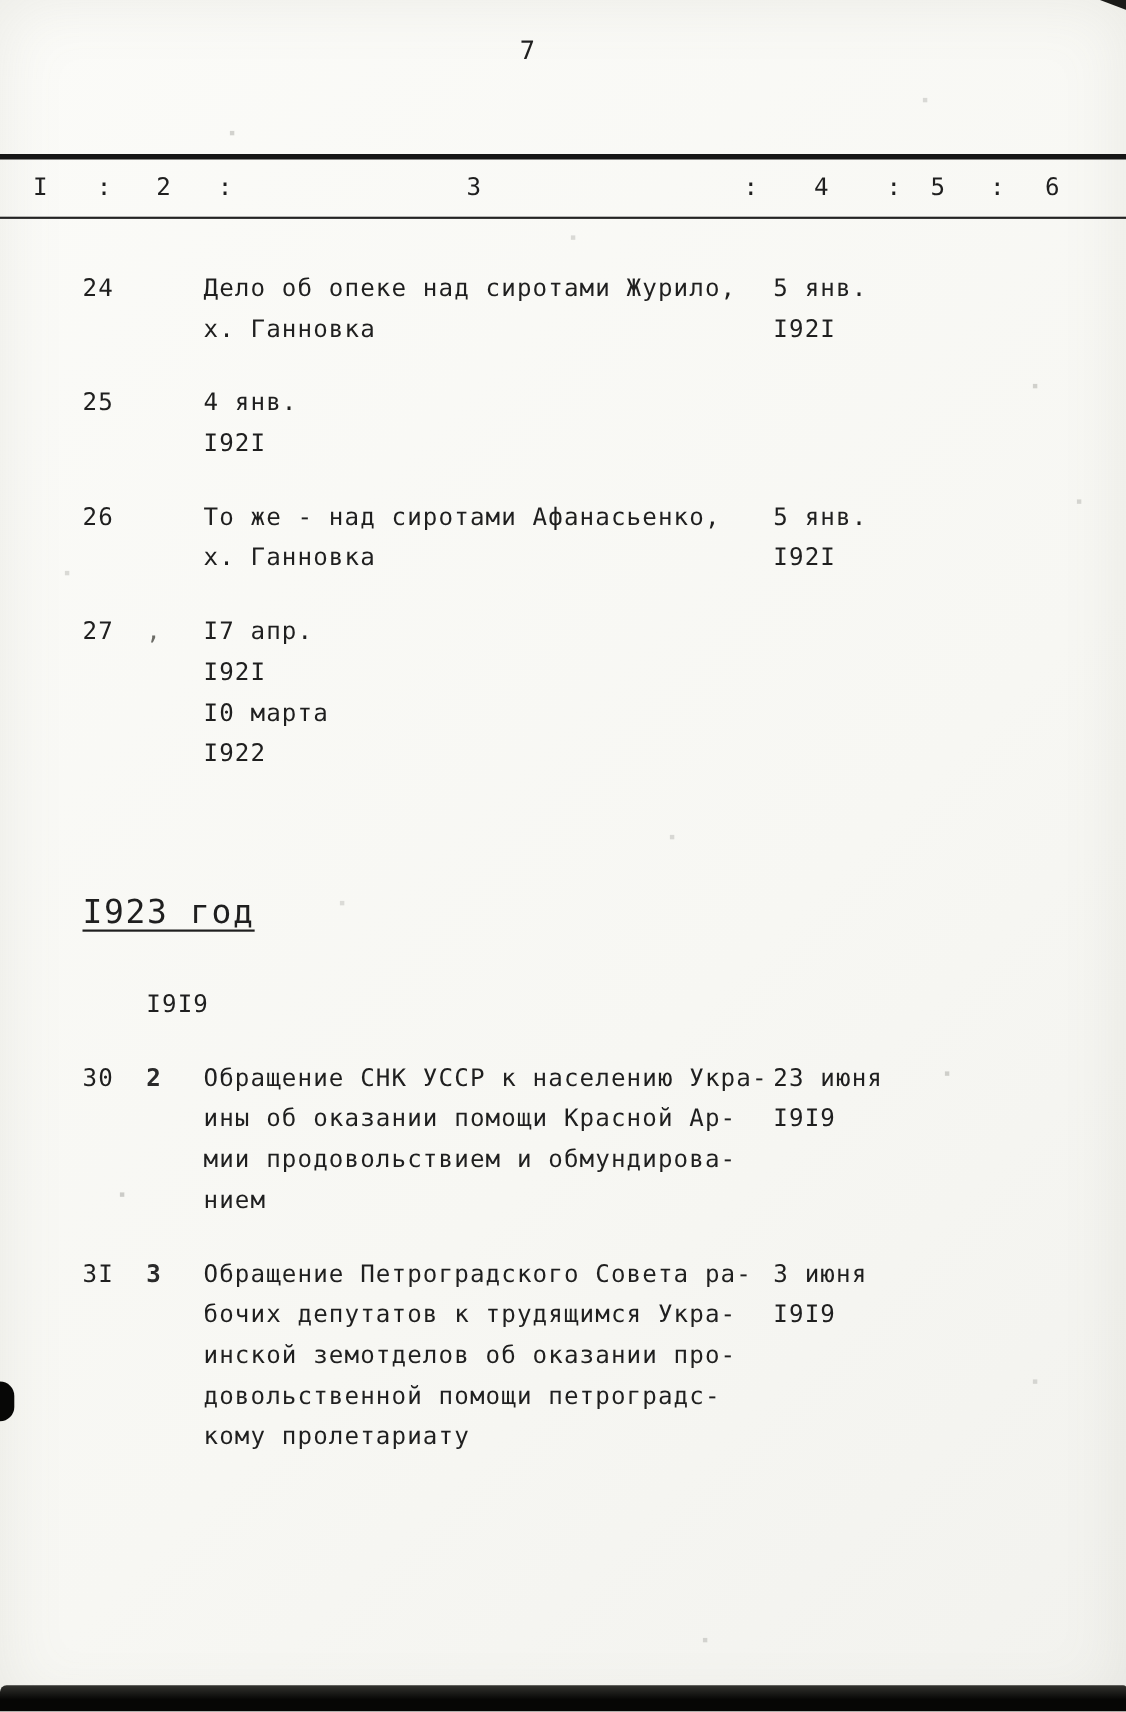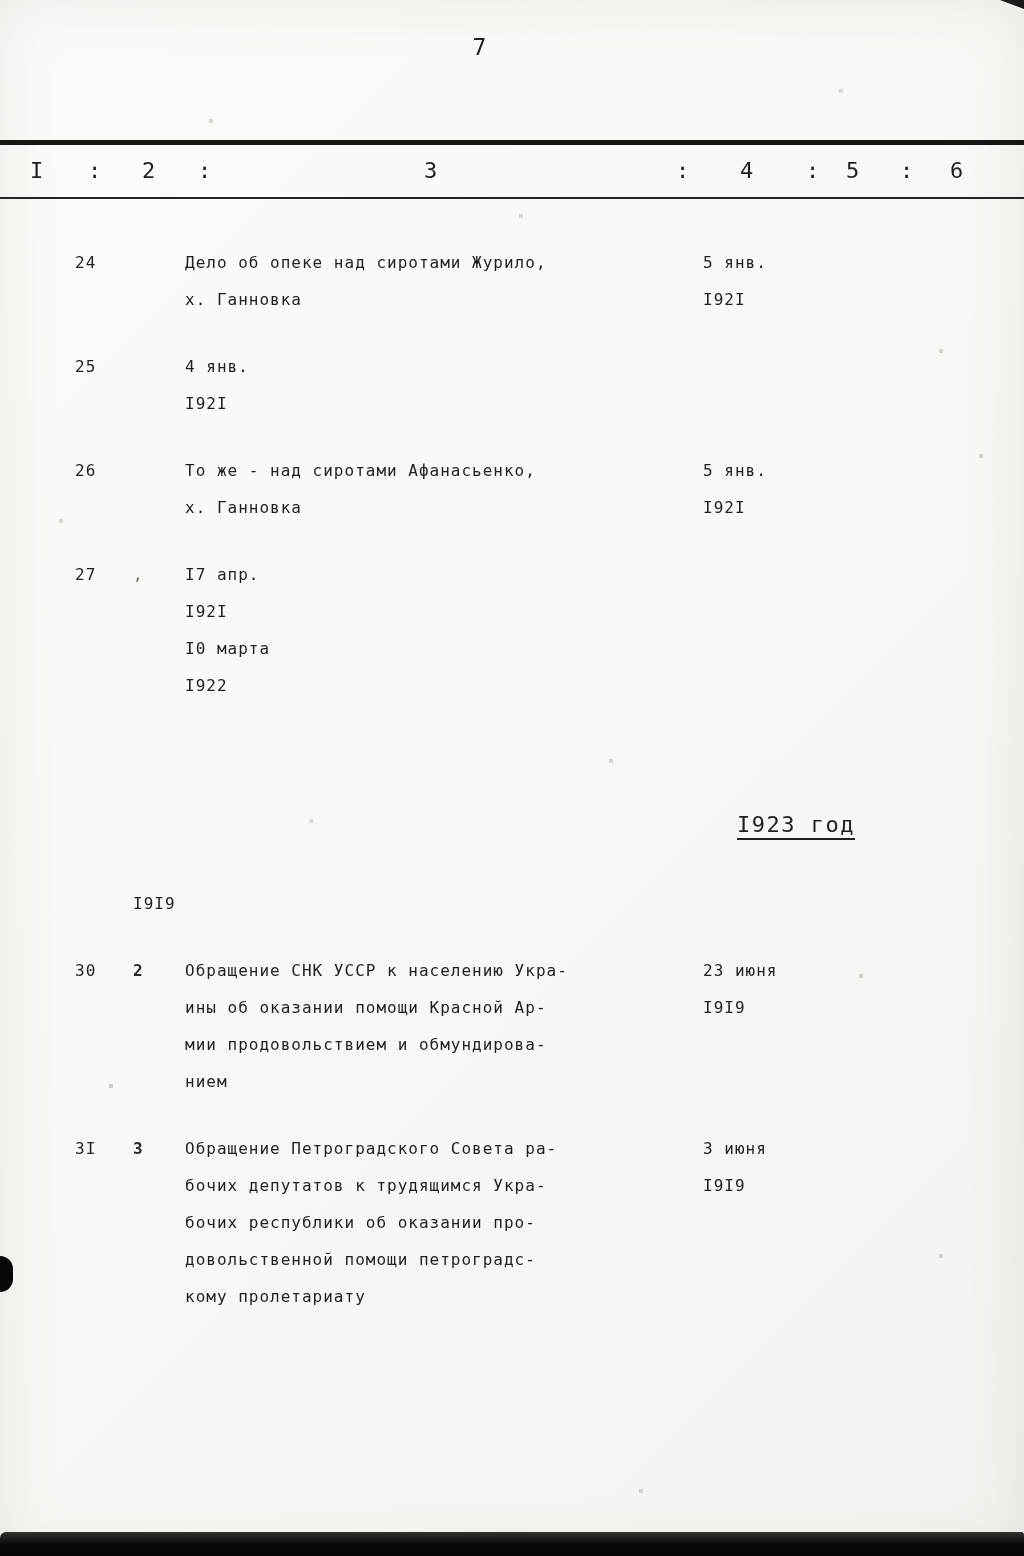--- a/index.html
+++ b/index.html
@@ -63,41 +63,41 @@
   .content {
     position: absolute;
     top: 244px;
     left: 75px;
     width: 929px;
   }
   .entry {
     display: grid;
     grid-template-columns: 58px 52px 518px 1fr;
     margin-bottom: 30px;
-    font-size: 16px;
+    font-size: 22px;
     line-height: 37px;
     letter-spacing: 1px;
   }
   .col-no, .col-extra, .col-desc, .col-date {
     white-space: pre-line;
   }
   .col-extra {
     font-weight: bold;
     color: #2a2a2a;
   }
   .col-extra.mark-faint {
     font-weight: normal;
     color: #6b6b66;
   }
   .section-heading {
     width: 780px;
     margin-top: 108px;
     margin-bottom: 48px;
-    text-align: right;
-    font-size: 22px;
+    text-align: left;
+    font-size: 30px;
     letter-spacing: 1.5px;
   }
   .section-heading span {
     text-decoration: underline;
     text-underline-offset: 6px;
     text-decoration-thickness: 2px;
   }
   
   .artifact-bottom {
     position: absolute;
@@ -222,21 +222,21 @@
 нием</div>
       <div class="col-date">23 июня
 I9I9</div>
     </div>
 
     <div class="entry">
       <div class="col-no">3I</div>
       <div class="col-extra">3</div>
       <div class="col-desc">Обращение Петроградского Совета ра-
 бочих депутатов к трудящимся Укра-
-бочих республики об оказании про-
+инской земотделов об оказании про-
 довольственной помощи петроградс-
 кому пролетариату</div>
       <div class="col-date">3 июня
 I9I9</div>
     </div>
 
   </div>
 
   <div class="specks"></div>
   <div class="artifact-left-blob"></div>

